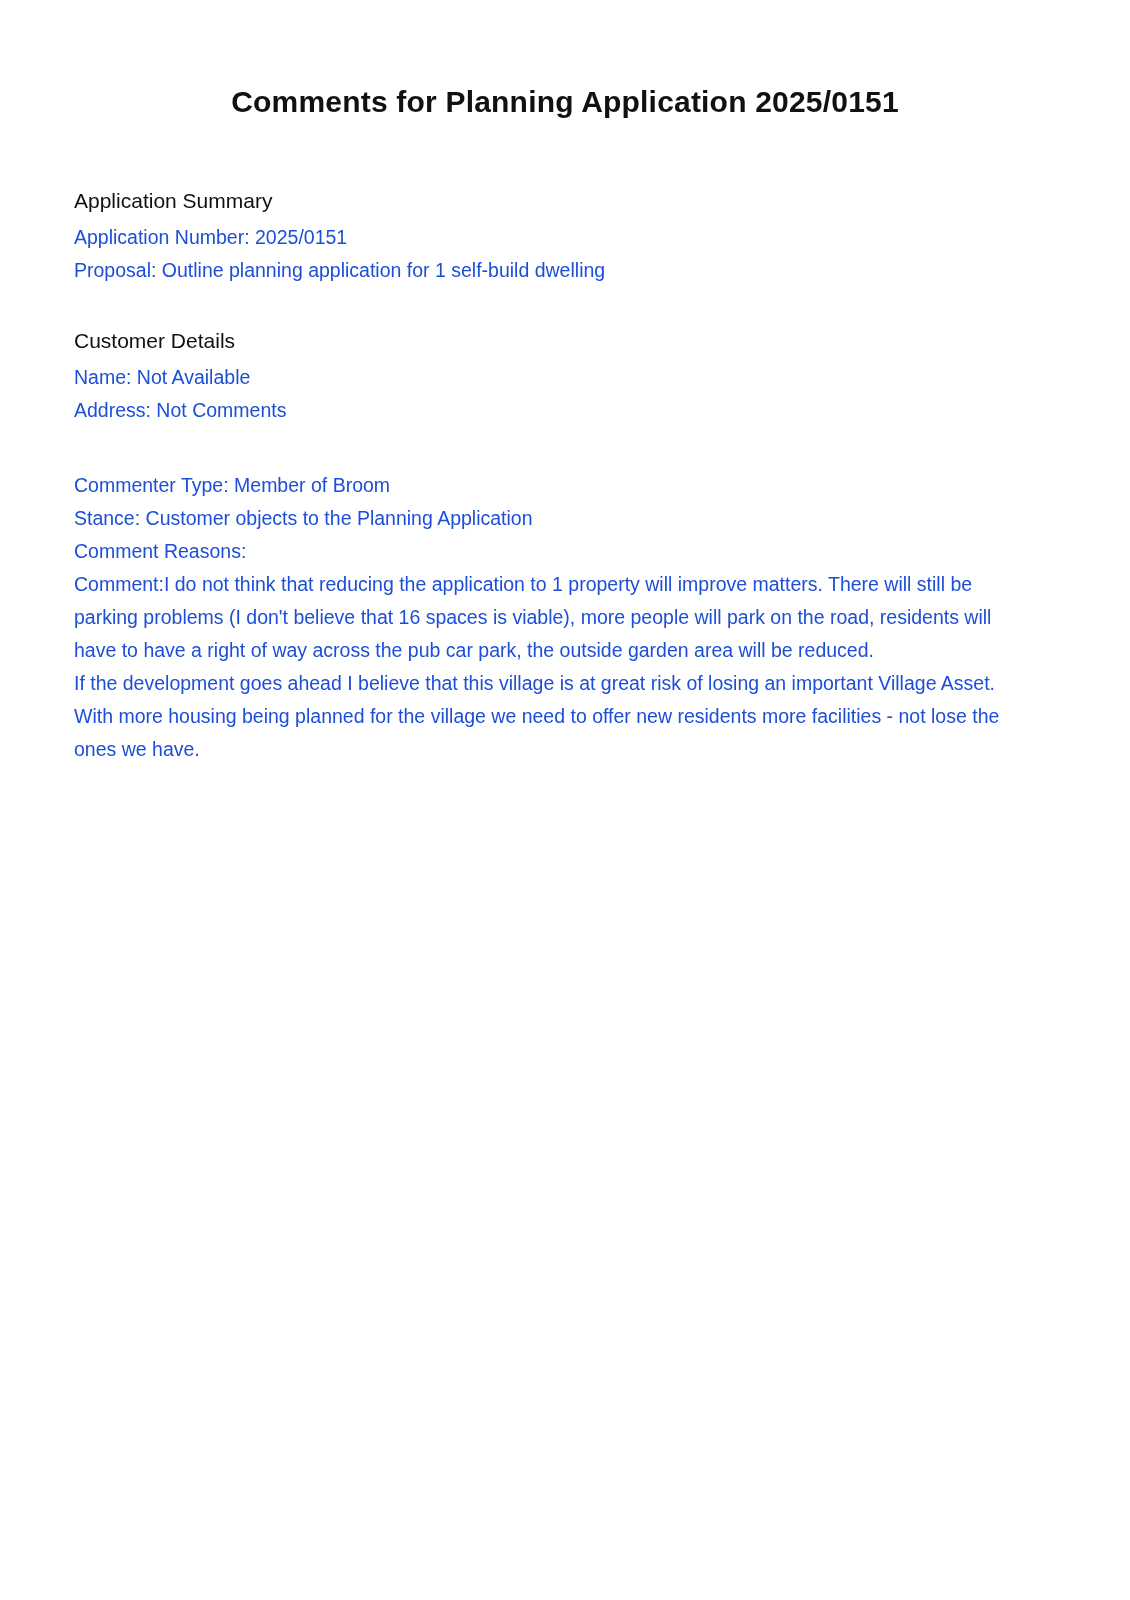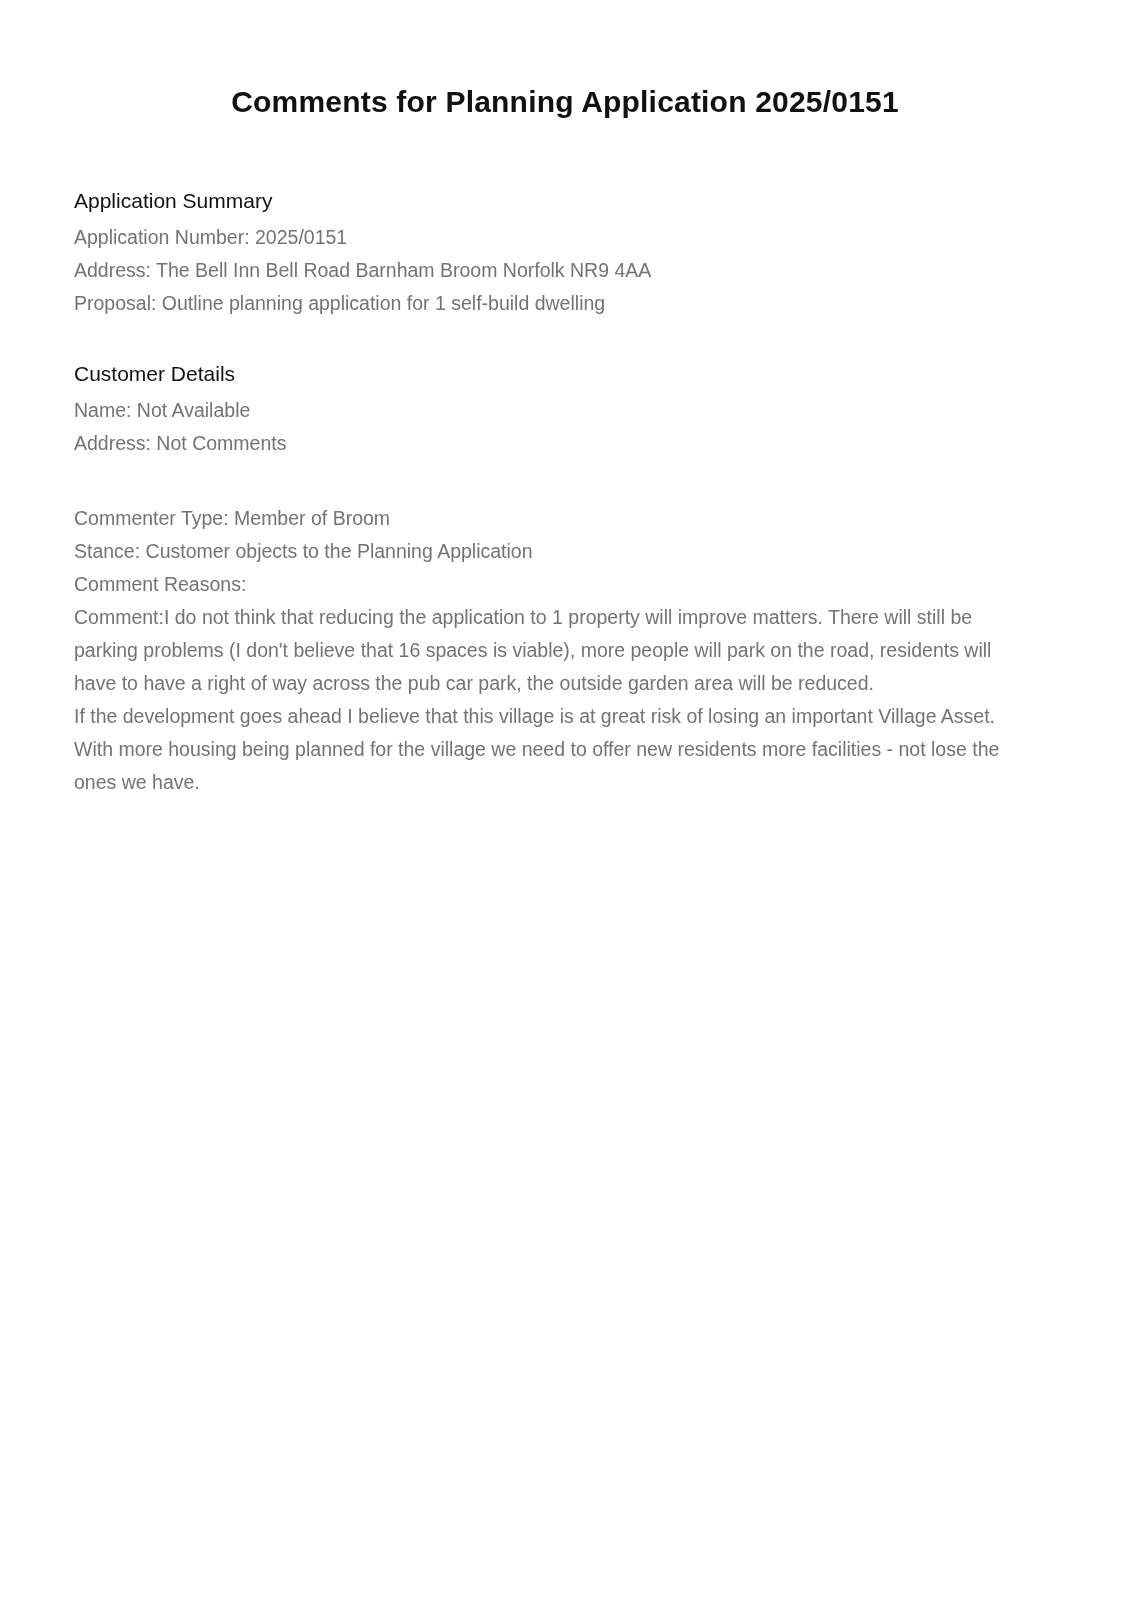--- a/index.html
+++ b/index.html
@@ -33,34 +33,33 @@
   .section-heading {
     font-size: 21px;
     font-weight: normal;
     color: #111111;
     margin: 0 0 8px 0;
   }
   .line, .para {
     font-size: 19.5px;
     line-height: 33px;
     margin: 0;
-    color: #737373;
+    color: #1d4ed8;
   }
 </style>
 </head>
 <body>
 
 <div class="page">
 
   <h1 class="doc-title">Comments for Planning Application 2025/0151</h1>
 
   <div class="section">
     <h2 class="section-heading">Application Summary</h2>
     <p class="line">Application Number: 2025/0151</p>
-    <p class="line">Address: The Bell Inn Bell Road Barnham Broom Norfolk NR9 4AA</p>
     <p class="line">Proposal: Outline planning application for 1 self-build dwelling</p>
   </div>
 
   <div class="section">
     <h2 class="section-heading">Customer Details</h2>
     <p class="line">Name: Not Available</p>
     <p class="line">Address: Not Comments</p>
   </div>
 
   <div class="section">

